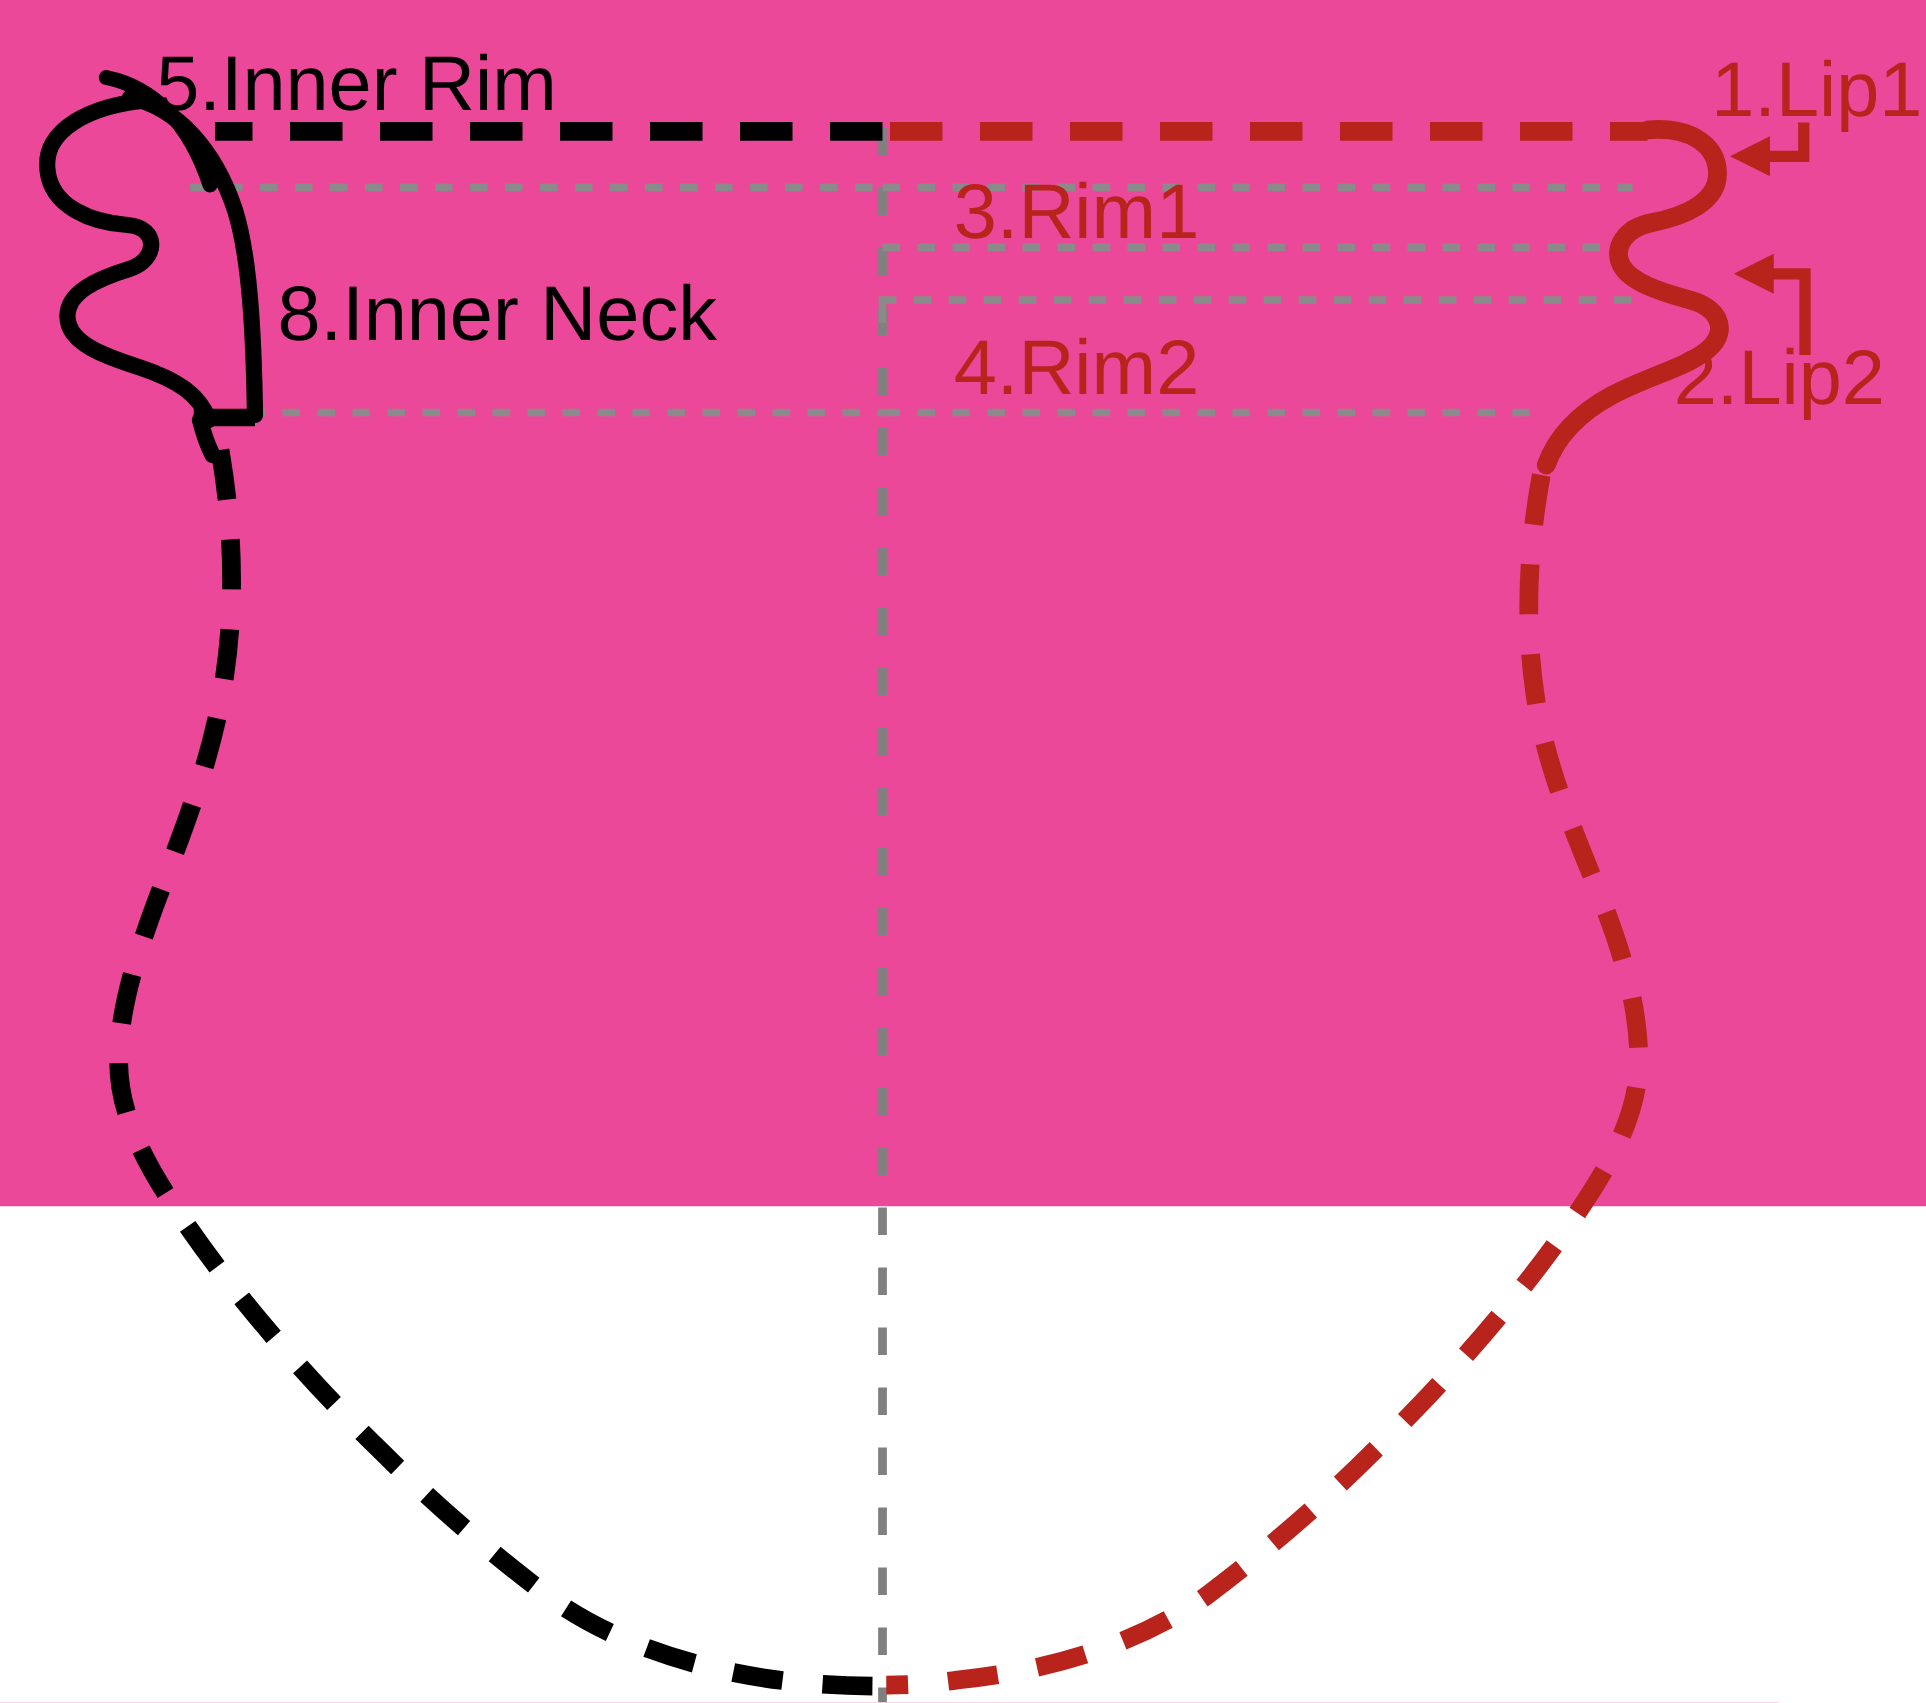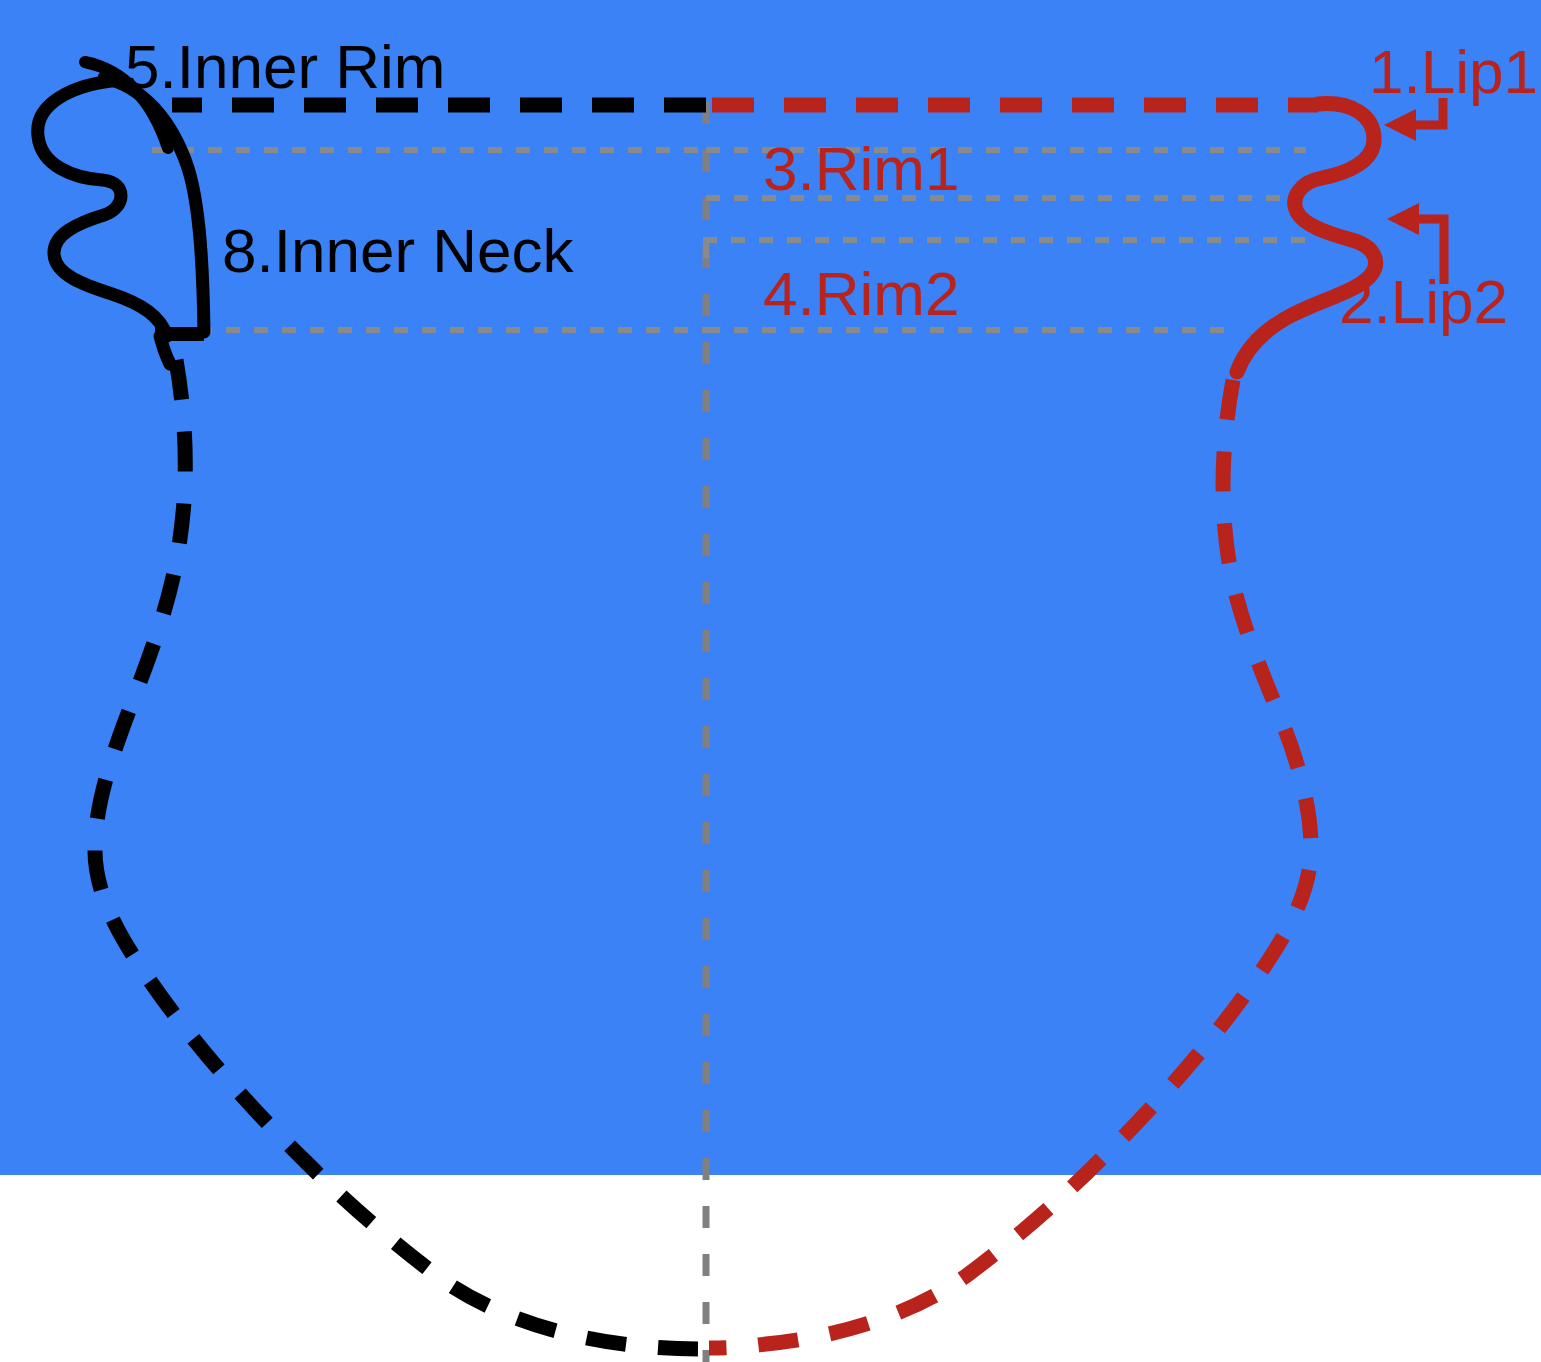--- a/index.html
+++ b/index.html
@@ -9,22 +9,22 @@
   }
   body {
     width: 1541px;
     height: 1362px;
     font-family: "Liberation Sans", sans-serif;
     overflow: hidden;
   }
   #diagram-root {
     position: relative;
     width: 1541px;
-    height: 1175px;
-    background: #3b82f6;
+    height: 965px;
+    background: #ec4899;
   }
   svg#vessel-svg {
     position: absolute;
     left: 0;
     top: 0;
     width: 1541px;
     height: 1362px;
     display: block;
   }
   .lbl {

